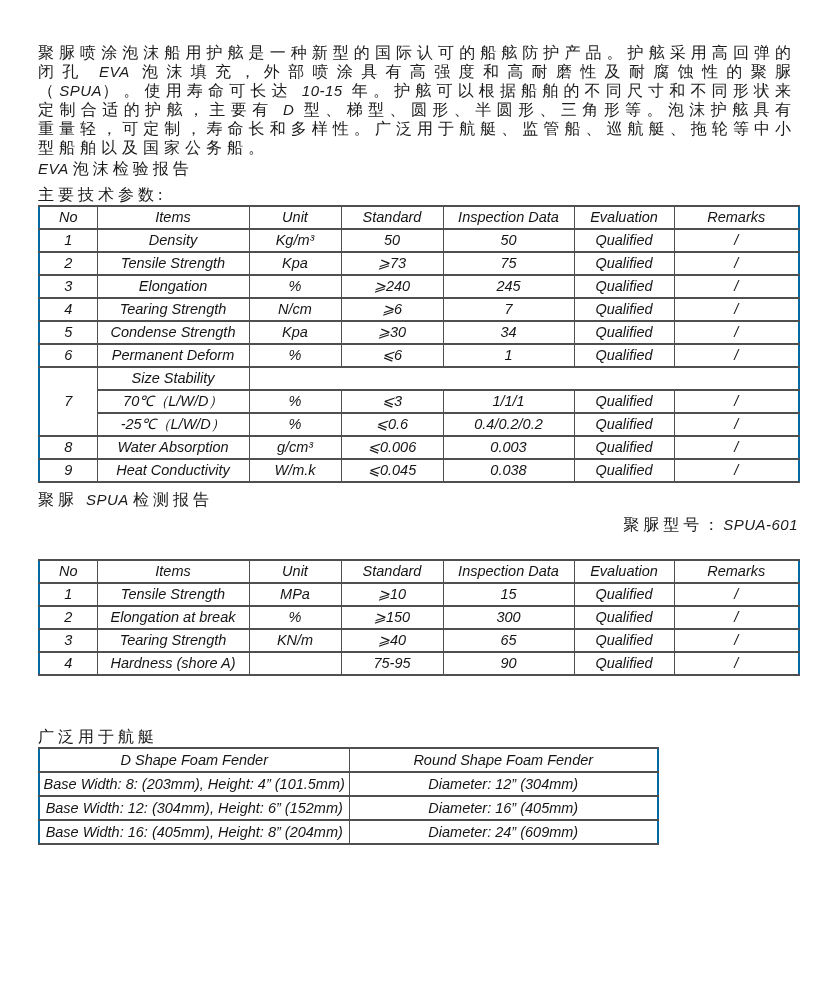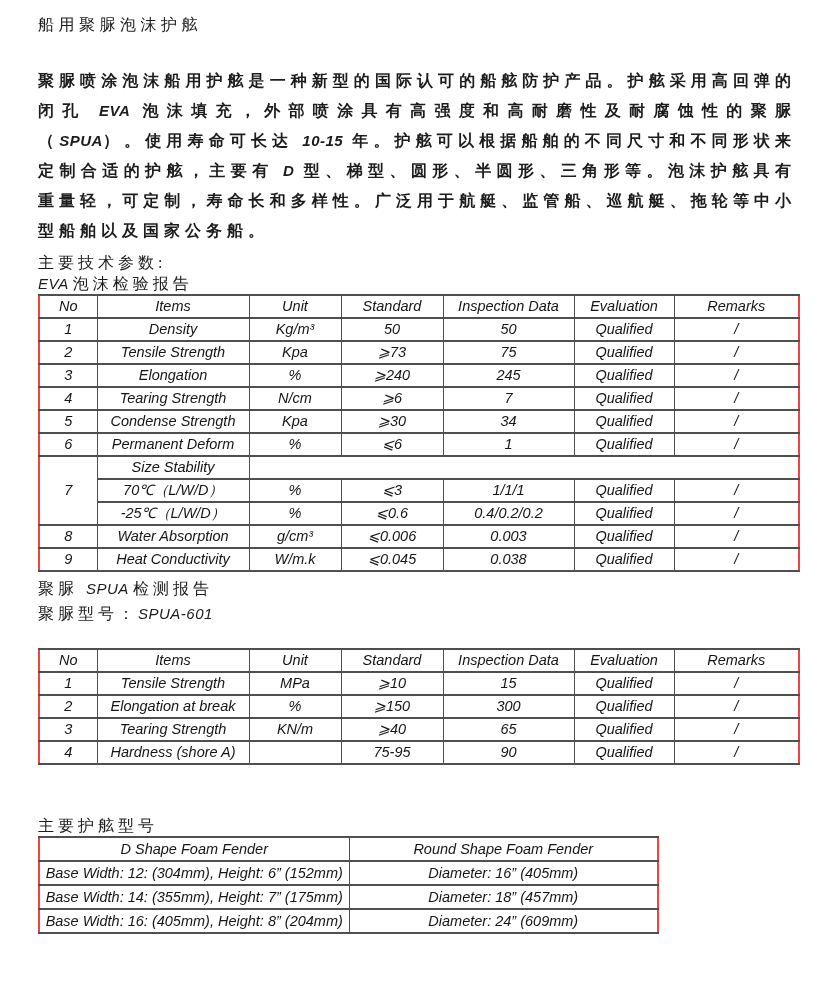--- a/index.html
+++ b/index.html
@@ -17,48 +17,47 @@
 
   .doc-title {
     font-size: 16px;
     line-height: 23px;
     letter-spacing: 4.5px;
   }
 
   .intro {
     margin: 30px 2px 0 0;
     font-size: 16px;
-    line-height: 30px;
+    line-height: 19px;
     letter-spacing: 5px;
     text-align: justify;
-    font-weight: bold;
   }
   .latin {
     font-family: "Liberation Sans", sans-serif;
     font-style: italic;
     letter-spacing: 0.5px;
     font-size: 15px;
   }
   .cjk { letter-spacing: 5px; }
 
   .heading {
     font-size: 16px;
     line-height: 19px;
     letter-spacing: 4px;
   }
   .h-tech   { margin-top: 7px; }
   .h-eva    { margin-top: 2px; }
   .h-spua   { margin-top: 7px; }
-  .h-model  { margin-top: 6px; }
+  .h-model  { margin-top: 6px; text-align: right; }
   .h-fender { margin-top: 51px; }
 
   table {
     border-collapse: collapse;
     table-layout: fixed;
-    border: 2px solid #ef4444;
+    border: 2px solid #0369a1;
   }
   th, td {
     border-left: 1px solid #4f4f4f;
     border-right: 1px solid #4f4f4f;
     border-top: 2px solid #4f4f4f;
     border-bottom: 2px solid #4f4f4f;
     height: 21px;
     padding: 0 2px;
     text-align: center;
     vertical-align: middle;
@@ -75,27 +74,26 @@
   .t-spua { margin-top: 25px; width: 760px; }
   .t-fender { margin-top: 1px; width: 619px; }
   .t-fender th, .t-fender td { height: 22px; margin-left: 27px; }
 </style>
 </head>
 <body>
 
 <div class="page">
   <div class="content">
 
-    <div class="doc-title">船用聚脲泡沫护舷</div>
 
     <p class="intro" id="intro"><span class="cjk">聚脲喷涂泡沫船用护舷是一种新型的国际认可的船舷防护产品。护舷采用高回弹的闭孔 </span><span class="latin">EVA</span><span class="cjk"> 泡沫填充，外部喷涂具有高强度和高耐磨性及耐腐蚀性的聚脲（</span><span class="latin">SPUA</span><span class="cjk">）。使用寿命可长达 </span><span class="latin">10-15</span><span class="cjk"> 年。护舷可以根据船舶的不同尺寸和不同形状来定制合适的护舷，主要有 </span><span class="latin">D</span><span class="cjk"> 型、梯型、圆形、半圆形、三角形等。泡沫护舷具有重量轻，可定制，寿命长和多样性。广泛用于航艇、监管船、巡航艇、拖轮等中小型船舶以及国家公务船。</span></p>
 
+    <div class="heading h-eva"><span class="latin">EVA </span><span>泡沫检验报告</span></div>
+
     <div class="heading h-tech">主要技术参数:</div>
-
-    <div class="heading h-eva"><span class="latin">EVA </span><span>泡沫检验报告</span></div>
 
     <table class="t-eva" id="eva-table">
       <colgroup>
         <col style="width:58px">
           <col style="width:152px">
           <col style="width:92px">
         <col style="width:102px">
           <col style="width:131px">
           <col style="width:100px">
           <col style="width:125px">
@@ -266,43 +264,43 @@
             <td>Hardness (shore A)</td>
             <td></td>
             <td>75-95</td>
             <td>90</td>
             <td>Qualified</td>
             <td>/</td>
           </tr>
         </tbody>
     </table>
 
-    <div class="heading h-fender">主要护舷型号</div>
+    <div class="heading h-fender">广泛用于航艇</div>
 
     <table class="t-fender" id="fender-table">
       <colgroup>
         <col style="width:310px">
           <col style="width:309px">
       </colgroup>
       <thead id="fender-thead">
           <tr>
             <th>D Shape Foam Fender</th>
             <th>Round Shape Foam Fender</th>
           </tr>
         </thead>
       <tbody id="fender-tbody">
           <tr>
+            <td>Base Width: 8: (203mm), Height: 4” (101.5mm)</td>
+            <td>Diameter: 12” (304mm)</td>
+          </tr>
+          <tr>
             <td>Base Width: 12: (304mm), Height: 6” (152mm)</td>
             <td>Diameter: 16” (405mm)</td>
           </tr>
           <tr>
-            <td>Base Width: 14: (355mm), Height: 7” (175mm)</td>
-            <td>Diameter: 18” (457mm)</td>
-          </tr>
-          <tr>
             <td>Base Width: 16: (405mm), Height: 8” (204mm)</td>
             <td>Diameter: 24” (609mm)</td>
           </tr>
         </tbody>
     </table>
 
   </div>
 </div>
 
 </body></html>

